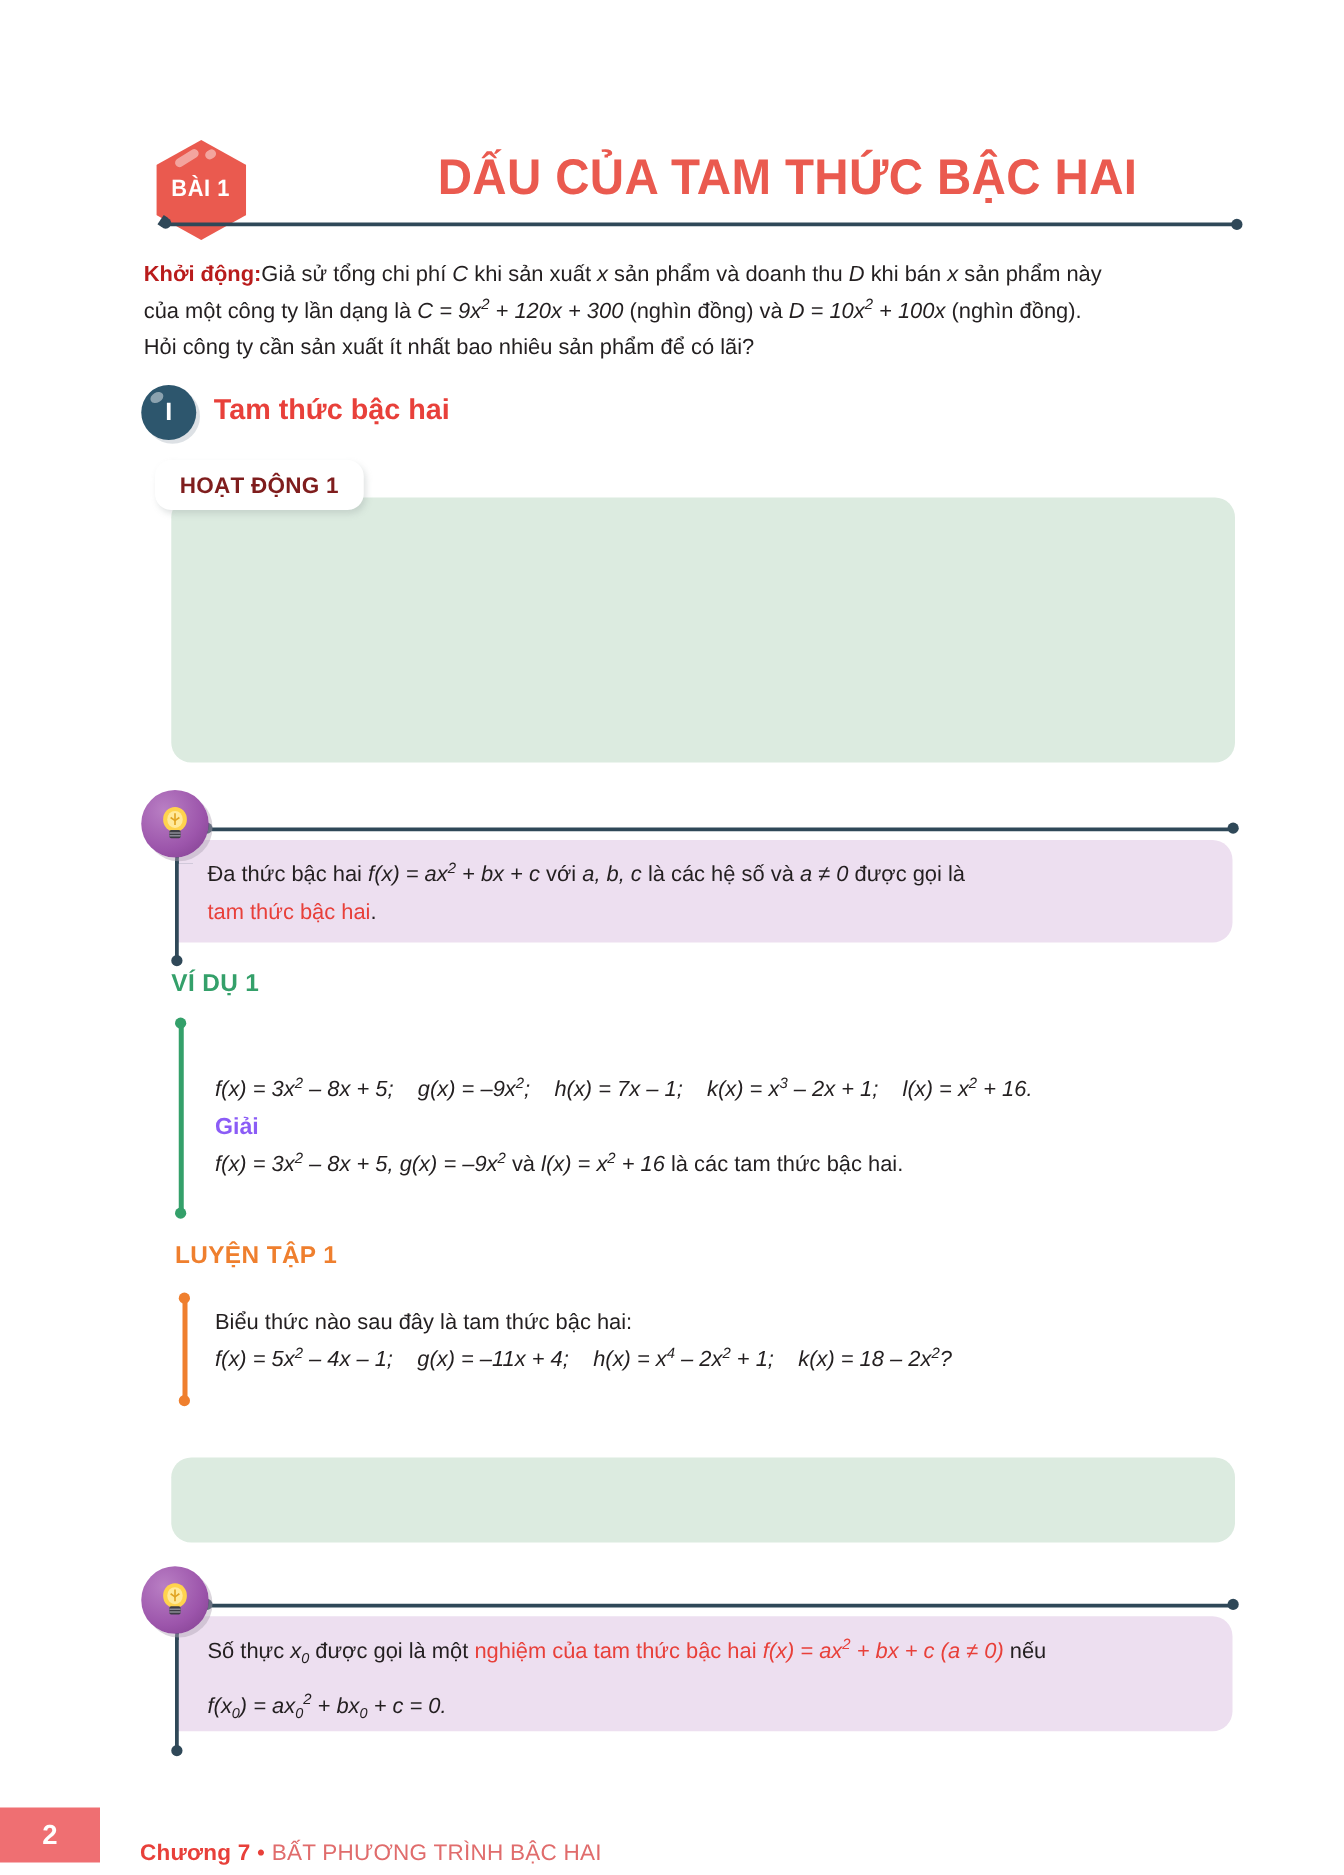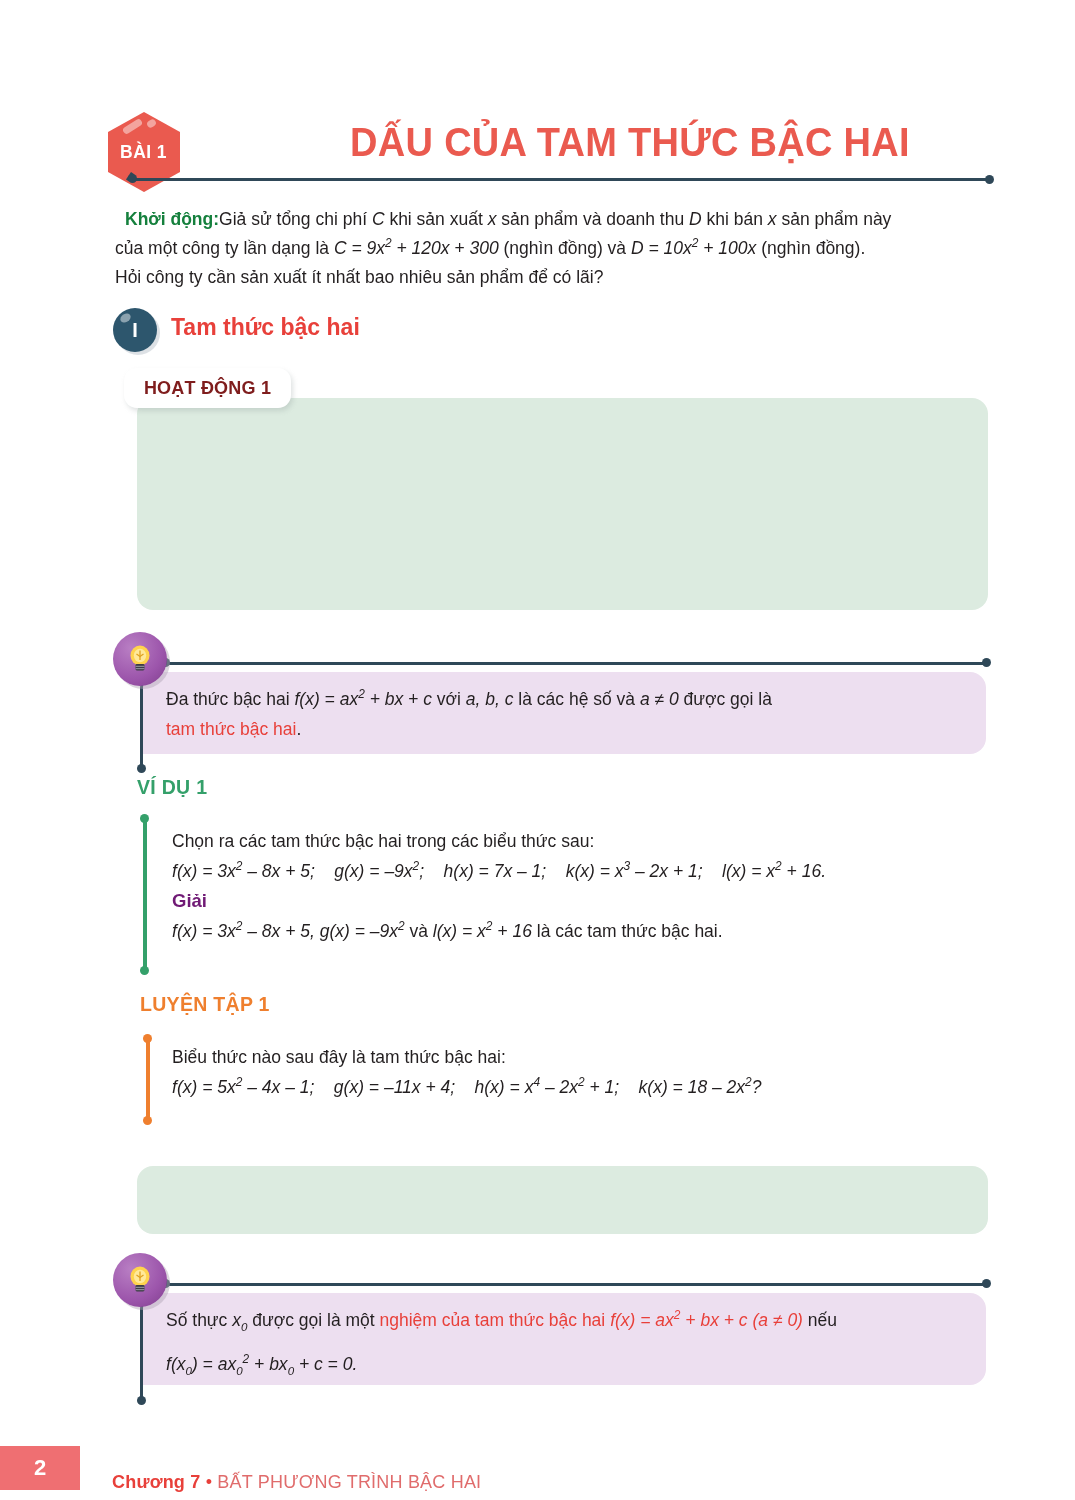--- a/index.html
+++ b/index.html
@@ -9,21 +9,21 @@
     font-family:"Liberation Sans", sans-serif;
     color:#231f20;
     position:relative;
     overflow:hidden;
   }
   .page{position:relative;width:1075px;height:1500px;}
 
   
   .header{position:absolute;left:0;top:0;width:1075px;height:200px;}
   .badge-hex{
-    position:absolute;left:108px;top:112px;width:72px;height:80px;
+    position:absolute;left:125px;top:112px;width:72px;height:80px;
     background:#ea5a4f;
     clip-path:polygon(50% 0%,100% 25%,100% 75%,50% 100%,0% 75%,0% 25%);
     display:flex;align-items:center;justify-content:center;
     box-shadow:3px 4px 0 rgba(180,190,200,.35);
   }
   .badge-hex .bl{
     position:absolute;color:#fff;font-weight:bold;font-size:19px;
     letter-spacing:.5px;font-family:"Liberation Sans",sans-serif;
     transform:scaleX(.92);
   }
@@ -46,21 +46,21 @@
   .hdot-l{left:128px;top:174px;}
   .hdot-r{left:985px;top:175px;}
   .hline-stub{position:absolute;left:131px;top:172px;width:4px;height:9px;background:#2f4858;
      transform:rotate(34deg);transform-origin:top left;}
 
   
   .intro{
     position:absolute;left:115px;top:205px;width:880px;
     font-size:17.5px;line-height:29px;color:#231f20;
   }
-  .intro .lead{color:#15803d;font-weight:bold;margin-left:10px;}
+  .intro .lead{color:#b91c1c;font-weight:bold;}
   .it{font-style:italic;}
   sup{font-size:.68em;vertical-align:super;line-height:0;}
   sub{font-size:.66em;vertical-align:sub;line-height:0;}
 
   
   .sec-head{position:absolute;left:113px;top:308px;height:46px;}
   .sec-circle{
     position:absolute;left:0;top:0;width:44px;height:44px;border-radius:50%;
     background:#2d566d;box-shadow:3px 3px 0 rgba(170,180,190,.4);
   }
@@ -107,21 +107,21 @@
     display:flex;align-items:center;justify-content:center;z-index:4;
   }
   .purple-body{position:absolute;font-size:17.5px;line-height:30px;color:#231f20;}
   .rd{color:#e8403a;}
 
   
   .vd-title{position:absolute;color:#34a06a;font-weight:bold;font-size:19.5px;letter-spacing:.3px;}
   .vline{position:absolute;width:3.5px;}
   .vdot{position:absolute;width:9px;height:9px;border-radius:50%;}
   .vd-body{position:absolute;font-size:17.5px;line-height:30px;}
-  .giai{color:#701a75;font-weight:bold;font-size:18.5px;}
+  .giai{color:#8b5cf6;font-weight:bold;font-size:18.5px;}
 
   
   .lt-title{position:absolute;color:#ef7f2e;font-weight:bold;font-size:19.5px;letter-spacing:.3px;}
 
   
   .footer{position:absolute;left:0;bottom:0;width:1075px;height:64px;}
   .pgnum{
     position:absolute;left:0;top:10px;width:80px;height:44px;background:#ef6f72;
     display:flex;align-items:center;justify-content:center;
     color:#ffffff;font-weight:bold;font-size:22px;
@@ -201,21 +201,21 @@
   <div class="purple-body" style="left:166px;top:684px;width:800px;">
     <span>Đa thức bậc hai </span><span class="it"><i>f</i>(<i>x</i>) = <i>ax</i><sup>2</sup> + <i>bx</i> + <i>c</i></span><span> với </span><span class="it">a, b, c</span><span> là các hệ số và </span><span class="it">a ≠ 0</span><span> được gọi là</span><br>
     <span class="rd">tam thức bậc hai</span><span>.</span>
   </div>
 
   <div class="vd-title" style="left:137px;top:776px;">VÍ DỤ 1</div>
   <div class="vline" style="left:143px;top:818px;height:152px;background:#34a06a;"></div>
   <div class="vdot" style="left:140px;top:814px;background:#34a06a;"></div>
   <div class="vdot" style="left:140px;top:966px;background:#34a06a;"></div>
   <div class="vd-body" style="left:172px;top:826px;width:830px;">
-    <span>Chọn ra các tam thức bậc hai trong các biểu thức sau:</span><br>
+    <br>
     <span class="it"><i>f</i>(<i>x</i>) = 3<i>x</i><sup>2</sup> – 8<i>x</i> + 5;</span>&nbsp;&nbsp;&nbsp;
     <span class="it"><i>g</i>(<i>x</i>) = –9<i>x</i><sup>2</sup>;</span>&nbsp;&nbsp;&nbsp;
     <span class="it"><i>h</i>(<i>x</i>) = 7<i>x</i> – 1;</span>&nbsp;&nbsp;&nbsp;
     <span class="it"><i>k</i>(<i>x</i>) = <i>x</i><sup>3</sup> – 2<i>x</i> + 1;</span>&nbsp;&nbsp;&nbsp;
     <span class="it"><i>l</i>(<i>x</i>) = <i>x</i><sup>2</sup> + 16.</span><br>
     <span class="giai">Giải</span><br>
     <span class="it"><i>f</i>(<i>x</i>) = 3<i>x</i><sup>2</sup> – 8<i>x</i> + 5, <i>g</i>(<i>x</i>) = –9<i>x</i><sup>2</sup></span><span> và </span><span class="it"><i>l</i>(<i>x</i>) = <i>x</i><sup>2</sup> + 16</span><span> là các tam thức bậc hai.</span>
   </div>
 
   <div class="lt-title" style="left:140px;top:993px;">LUYỆN TẬP 1</div>

